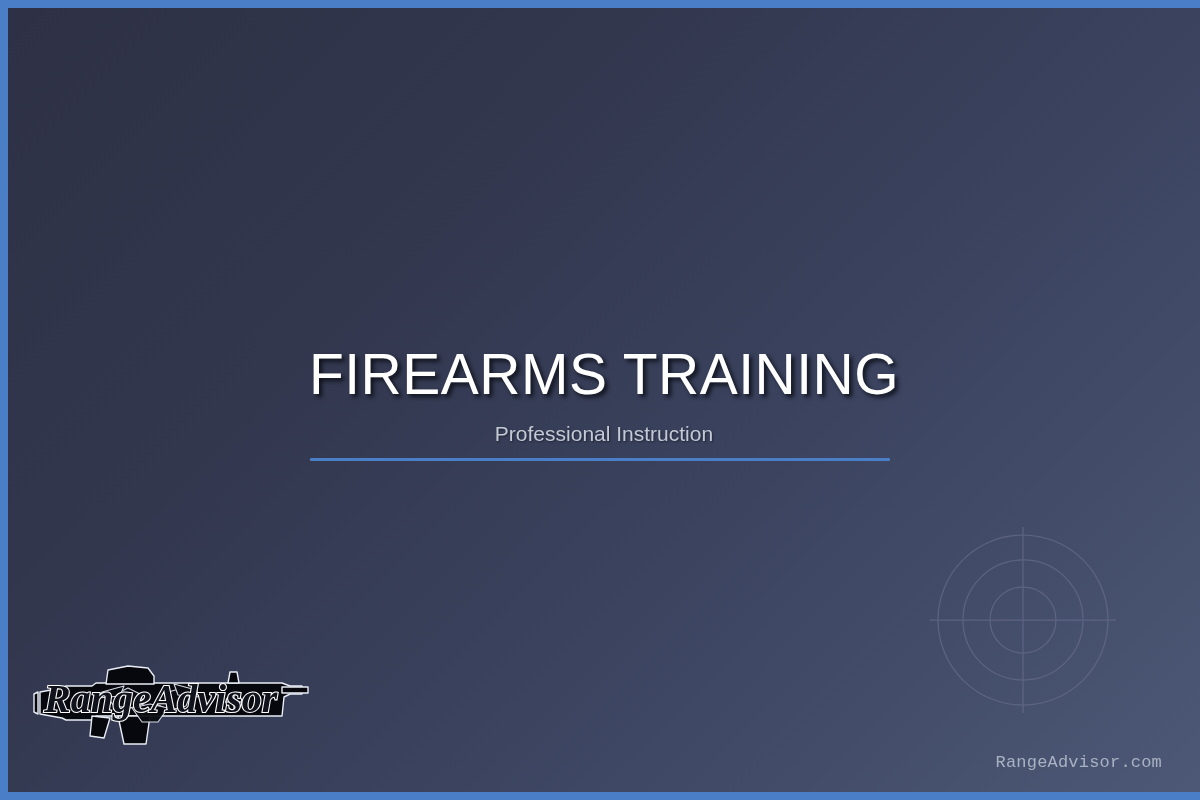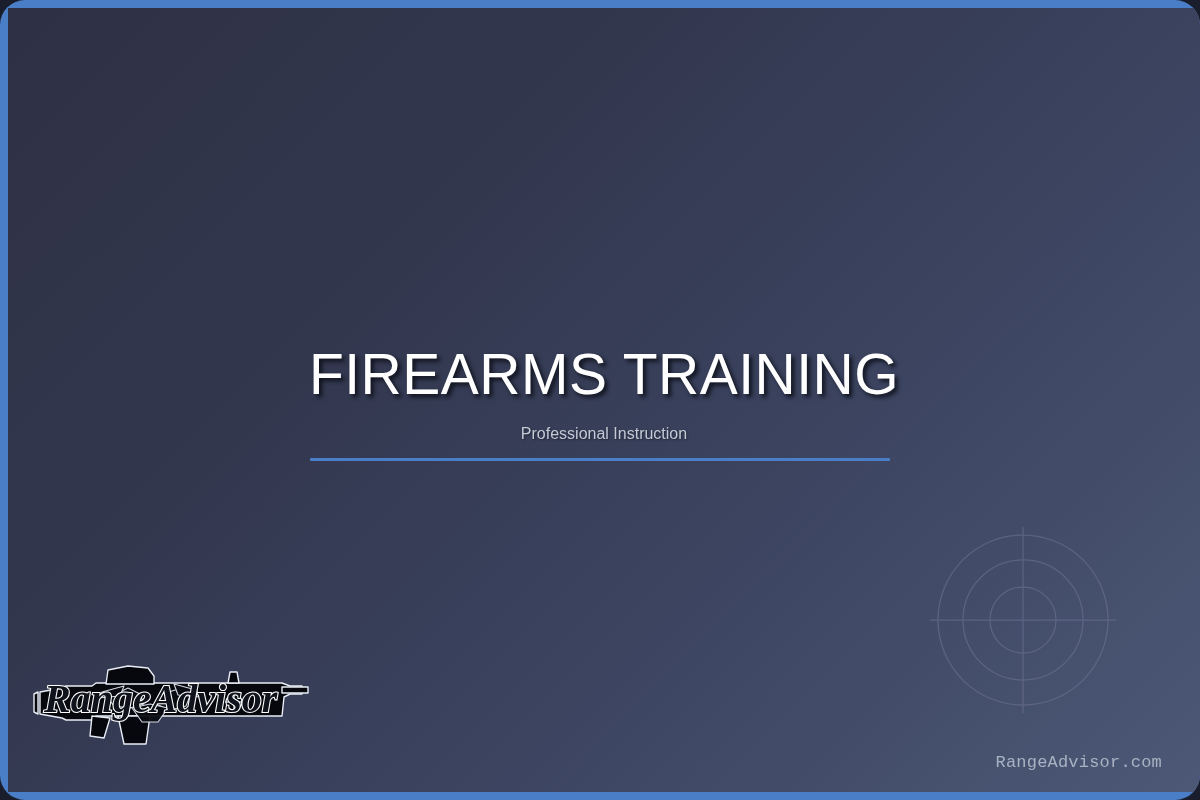--- a/index.html
+++ b/index.html
@@ -14,21 +14,20 @@
 
   
   #slide {
     position: relative;
     width: 1200px;
     height: 800px;
     overflow: hidden;
     box-sizing: border-box;
     background: #4a7fc8;        
     padding: 8px 0 8px 8px;     
-    border-radius: 25px;
   }
 
   #canvas {
     position: relative;
     width: 100%;
     height: 100%;
     overflow: hidden;
     background: linear-gradient(135deg, #2e3145 0%, #32374e 32%, #3b435f 62%, #47526f 88%, #4c5876 100%);
   }
 
@@ -63,21 +62,21 @@
     color: #ffffff;
     text-shadow: 3px 3px 4px rgba(8,10,18,0.85);
     white-space: nowrap;
   }
 
   #page-subtitle {
     position: absolute;
     top: 410px;
     left: 0;
     width: 100%;
-    font-size: 16px;
+    font-size: 21px;
     line-height: 32px;
     font-weight: 400;
     color: #c3cad6;
     text-shadow: 1px 1px 2px rgba(10,12,20,0.5);
     white-space: nowrap;
   }
 
   #accent-rule {
     position: absolute;
     top: 450px;

